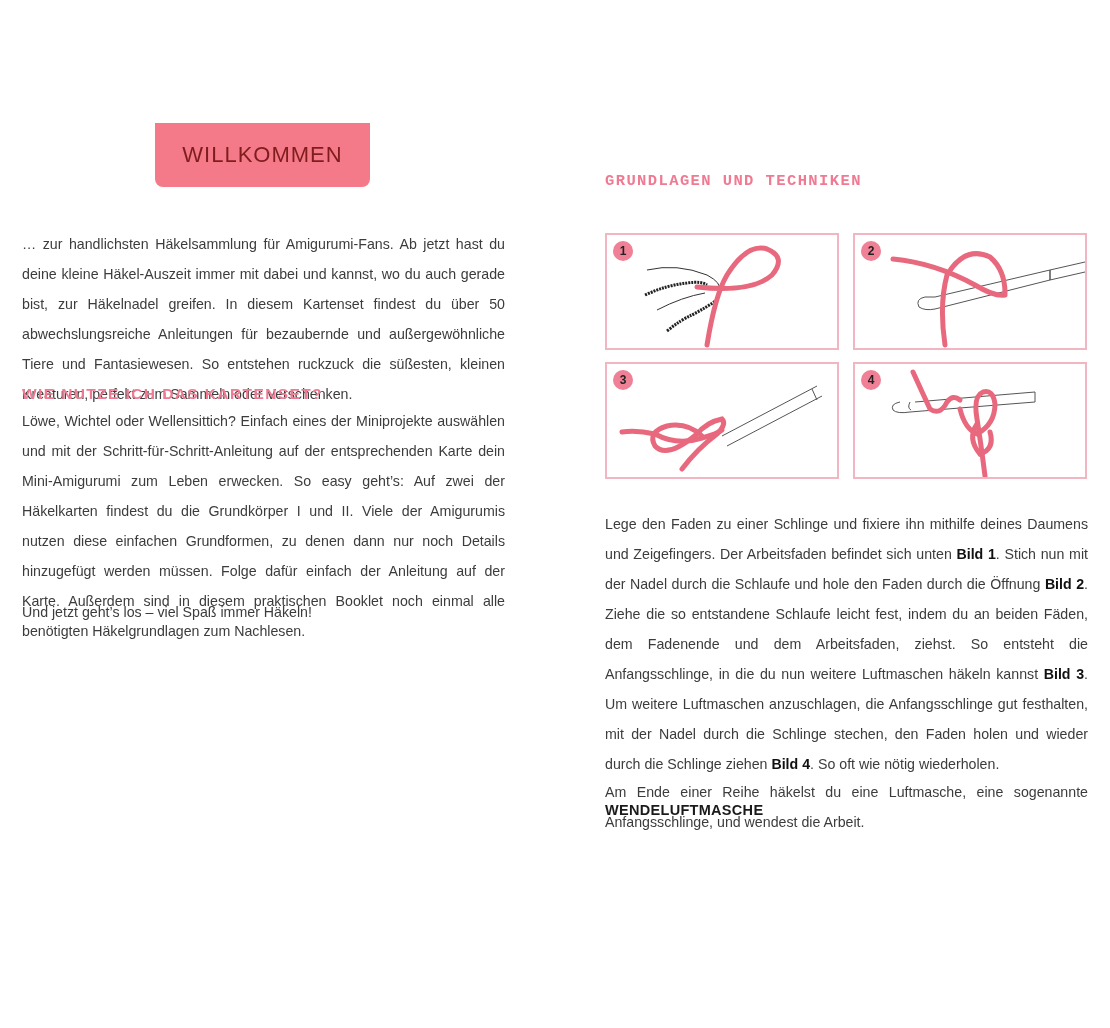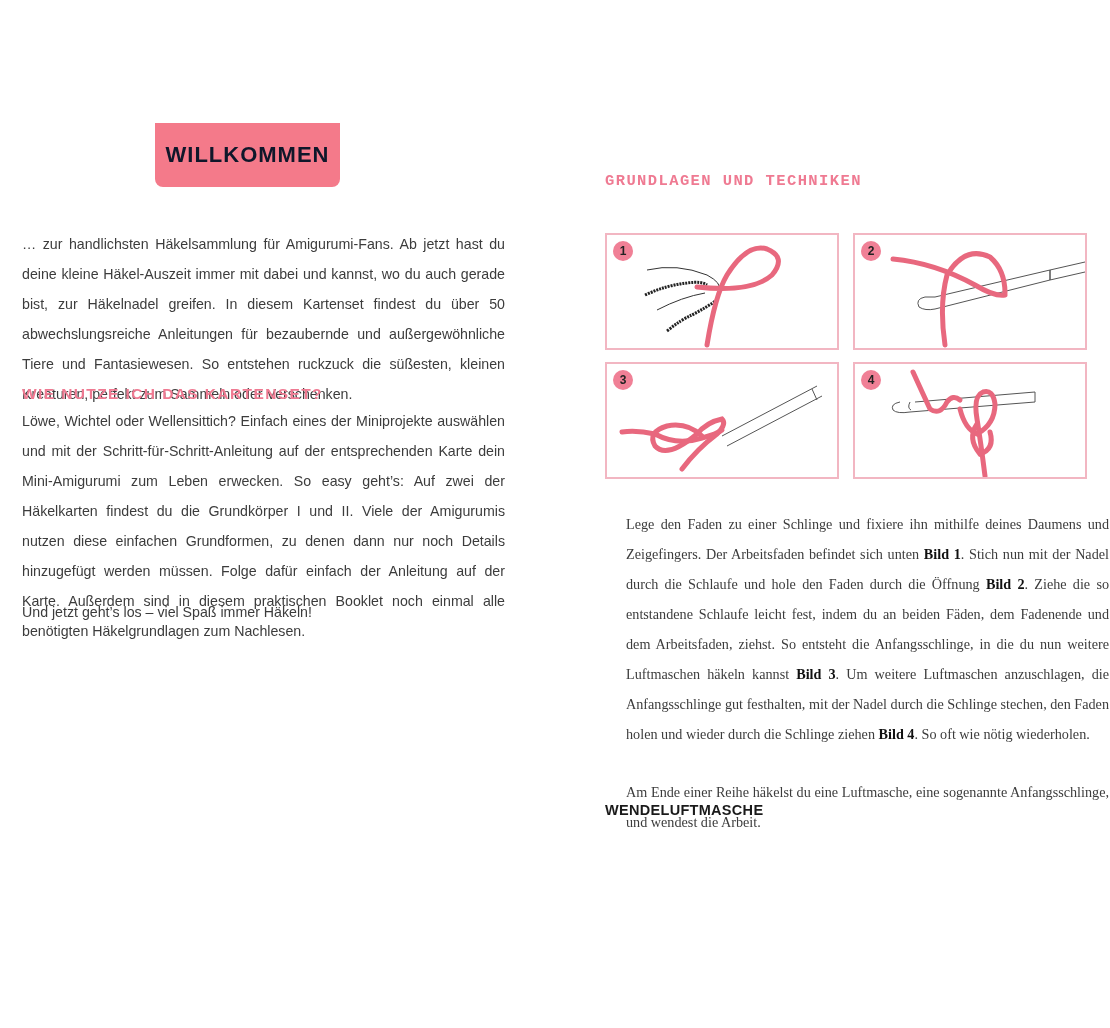--- a/index.html
+++ b/index.html
@@ -1,31 +1,31 @@
 <!DOCTYPE html>
 <html><head>
 <meta charset="utf-8">
 <style>
   * { box-sizing: border-box; margin: 0; padding: 0; }
   html, body { width: 1110px; height: 1028px; background: #ffffff; overflow: hidden; }
   body { position: relative; font-family: "Liberation Sans", sans-serif; color: #3a3a3a; }
 
   .title-badge {
-    position: absolute; left: 155px; top: 123px; width: 185px; height: 64px;
+    position: absolute; left: 155px; top: 123px; width: 215px; height: 64px;
     background: #f47a8a; border-radius: 0 0 8px 8px;
-    color: #0f172a; font-weight: bold; font-size: 22px; letter-spacing: 1px;
+    color: #7f1d1d; font-weight: normal; font-size: 22px; letter-spacing: 1px;
     display: flex; align-items: center; justify-content: center;
   }
 
   .para {
     position: absolute; font-size: 14.2px; line-height: 30px;
     text-align: justify; color: #3c3c3c;
   }
   .left-col { left: 22px; width: 483px; }
-  .right-col { left: 626px; width: 483px; font-family: Liberation Serif, serif; }
+  .right-col { left: 605px; width: 483px; }
 
   .pink-heading {
     position: absolute; color: #ef7a92; font-weight: bold; font-size: 15.5px; letter-spacing: 1.4px;
   }
   .black-heading {
     position: absolute; color: #1a1a1a; font-weight: bold; font-size: 14.5px; letter-spacing: 0.3px; margin-top: 47px;
   }
   b { color: #111; }
 
   .card {

